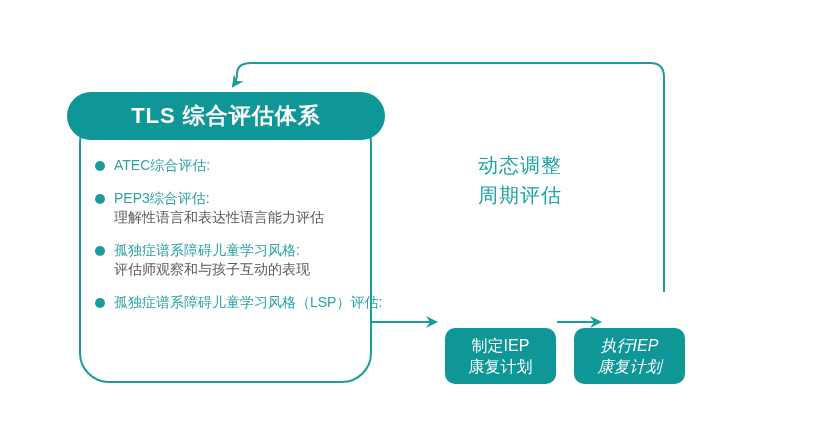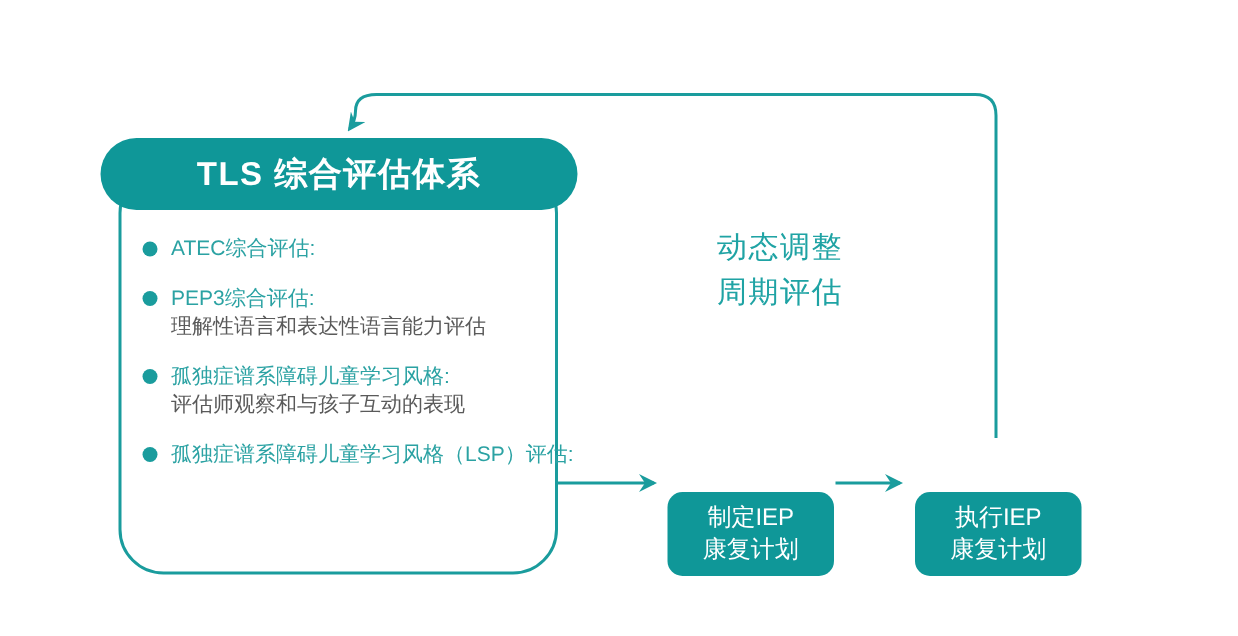--- a/index.html
+++ b/index.html
@@ -61,21 +61,21 @@
     color:var(--note-teal);font-size:20px;line-height:30px;z-index:2;
     letter-spacing:1px;
   }
   
   .step-box{
     position:absolute;top:292px;width:111px;height:56px;background:var(--teal);
     border-radius:10px;z-index:2;display:flex;flex-direction:column;
     align-items:center;justify-content:center;margin-top:36px;
   }
   .step-box.make{left:445px;}
-  .step-box.execute{left:610px;}
+  .step-box.execute{left:574px;font-style:italic;}
   .step-box span{
     color:#fff;font-size:16px;line-height:21px;white-space:nowrap;
   }
 </style>
 </head>
 <body>
 
 <div class="canvas">
 
   <svg class="connectors" width="825" height="424" viewBox="0 0 825 424" xmlns="http://www.w3.org/2000/svg">

